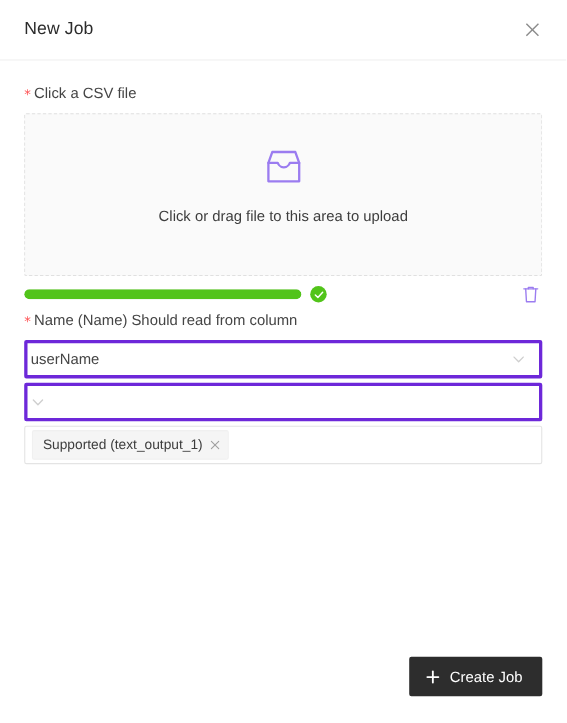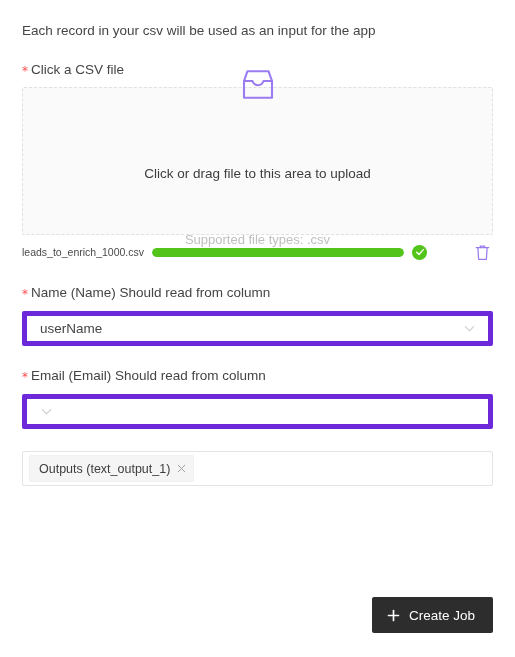--- a/index.html
+++ b/index.html
@@ -89,21 +89,20 @@
     border: 1px dashed #e0e0e0;
     background: #fafafa;
     border-radius: 2px;
     height: 148px;
     display: flex;
     flex-direction: column;
     align-items: center;
     justify-content: center;
     cursor: pointer;
     box-sizing: border-box;
-    gap: 44px;
   }
   .dz-icon {
     color: #9b7cf0;
     margin-bottom: 22px;
     margin-top: -6px;
   }
   .dz-icon svg { display: block; }
   .dz-main {
     font-size: 13.5px;
     color: #3d3d3d;
@@ -156,30 +155,30 @@
     margin-left: auto;
     color: #9b7cf0;
     cursor: pointer;
     display: flex;
     align-items: center;
     padding-right: 3px;
   }
   .trash-btn svg { display: block; }
 
   
-  .form-group { margin-top: 22px; }
+  .form-group { margin-top: 4px; }
 
   .select-box {
     height: 35px;
-    border: 5px solid #6d28d9;
+    border: 3px solid #6d28d9;
     border-radius: 2px;
     background: #ffffff;
     display: flex;
     align-items: center;
-    padding: 0 12px 0 13px;
+    padding: 0 12px 0 3px;
     box-sizing: border-box;
     cursor: pointer;
   }
   .select-value {
     flex: 1;
     font-size: 13.5px;
     color: #454545;
   }
   .chevron {
     color: #cfcfcf;
@@ -249,42 +248,50 @@
     display: flex;
     align-items: center;
   }
   .plus-icon svg { display: block; }
 </style>
 </head>
 <body>
 
 <div class="modal">
 
+  <div class="modal-header">
+    <div class="modal-title">New Job</div>
+    <div class="close-btn">
+      <span>
+        <svg width="16" height="16" viewBox="0 0 16 16" fill="none" stroke="currentColor" stroke-width="1.3">
+          <line x1="2.5" y1="2.5" x2="13.5" y2="13.5"></line>
+          <line x1="13.5" y1="2.5" x2="2.5" y2="13.5"></line>
+        </svg>
+      </span>
+    </div>
+  </div>
 
   <div class="modal-body">
 
-    <p class="intro-text">Each record in your csv will be used as an input for the app</p>
 
     <div class="field-label">
       <span class="req-star" style="color: rgb(255, 77, 79);">*</span><span>Click a CSV file</span>
     </div>
 
     <div class="dropzone">
       <div class="dz-icon" style="color: rgb(155, 124, 240);">
         <svg width="34" height="31" viewBox="0 0 34 31" fill="none" stroke="currentColor" stroke-width="2.1" stroke-linejoin="round" stroke-linecap="round">
           <path d="M3 12 L6.5 2.2 L27.5 2.2 L31 12"></path>
           <path d="M3 12 L3 28.8 L31 28.8 L31 12 L22.5 12 C22.5 12 21 16.2 17 16.2 C13 16.2 11.5 12 11.5 12 Z"></path>
         </svg>
       </div>
       <div class="dz-main">Click or drag file to this area to upload</div>
-      <div class="dz-sub">Supported file types: .csv</div>
     </div>
 
     <div class="file-row">
-      <div class="file-name">leads_to_enrich_1000.csv</div>
       <div class="progress-track">
         <div class="progress-fill" id="progress-fill" style="width: 100%; background: rgb(82, 196, 26);"></div>
       </div>
       <div class="check-circle" style="background: rgb(82, 196, 26);">
         <svg width="10" height="10" viewBox="0 0 12 12" fill="none" stroke="#ffffff" stroke-width="1.6" stroke-linecap="round" stroke-linejoin="round">
           <polyline points="2,6.3 4.8,9 10,3.2"></polyline>
         </svg>
       </div>
       <div class="trash-btn" style="color: rgb(155, 124, 240);">
         <span>
@@ -305,36 +312,33 @@
         <span class="select-value">userName</span>
         <span class="chevron">
           <svg width="13" height="13" viewBox="0 0 14 14" fill="none" stroke="currentColor" stroke-width="1.35" stroke-linecap="round" stroke-linejoin="round">
             <polyline points="2.5,5 7,9.6 11.5,5"></polyline>
           </svg>
         </span>
       </div>
     </div>
 
     <div class="form-group">
-      <div class="field-label">
-        <span class="req-star" style="color: rgb(255, 77, 79);">*</span><span>Email (Email) Should read from column</span>
-      </div>
       <div class="select-box">
         <span class="chevron">
           <svg width="13" height="13" viewBox="0 0 14 14" fill="none" stroke="currentColor" stroke-width="1.35" stroke-linecap="round" stroke-linejoin="round">
             <polyline points="2.5,5 7,9.6 11.5,5"></polyline>
           </svg>
         </span>
       </div>
     </div>
 
     <div class="form-group">
       <div class="tags-box">
         <span class="tag">
-          <span>Outputs (text_output_1)</span>
+          <span>Supported (text_output_1)</span>
           <span class="tag-close">
             <svg width="9" height="9" viewBox="0 0 10 10" fill="none" stroke="currentColor" stroke-width="1.1" stroke-linecap="round">
               <line x1="1.3" y1="1.3" x2="8.7" y2="8.7"></line>
               <line x1="8.7" y1="1.3" x2="1.3" y2="8.7"></line>
             </svg>
           </span>
         </span>
       </div>
     </div>
 

